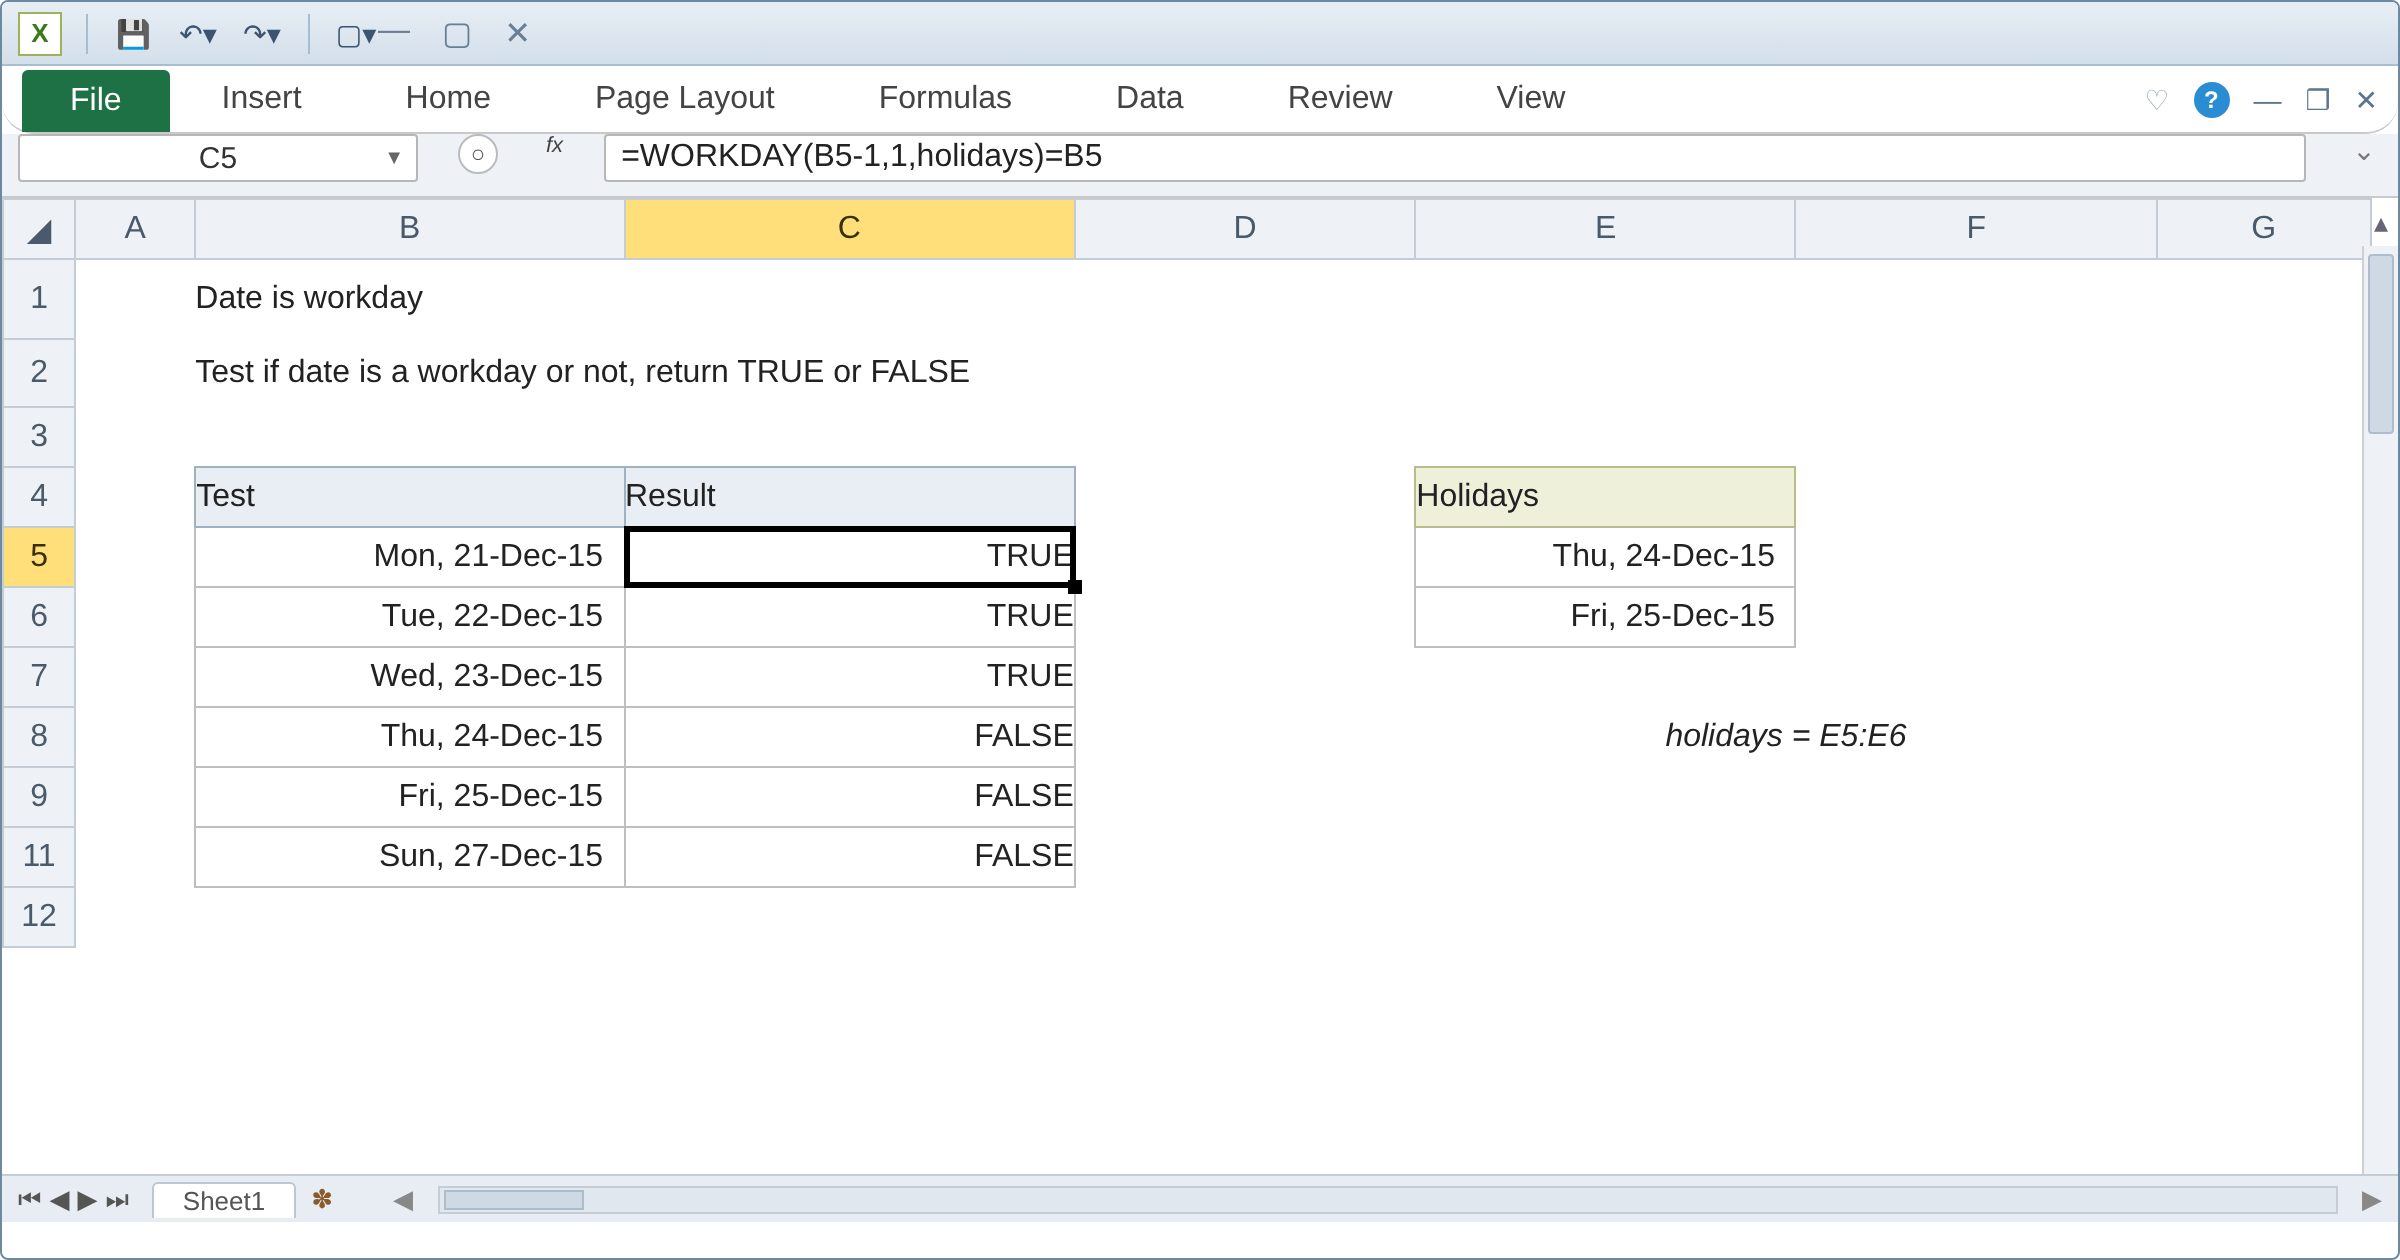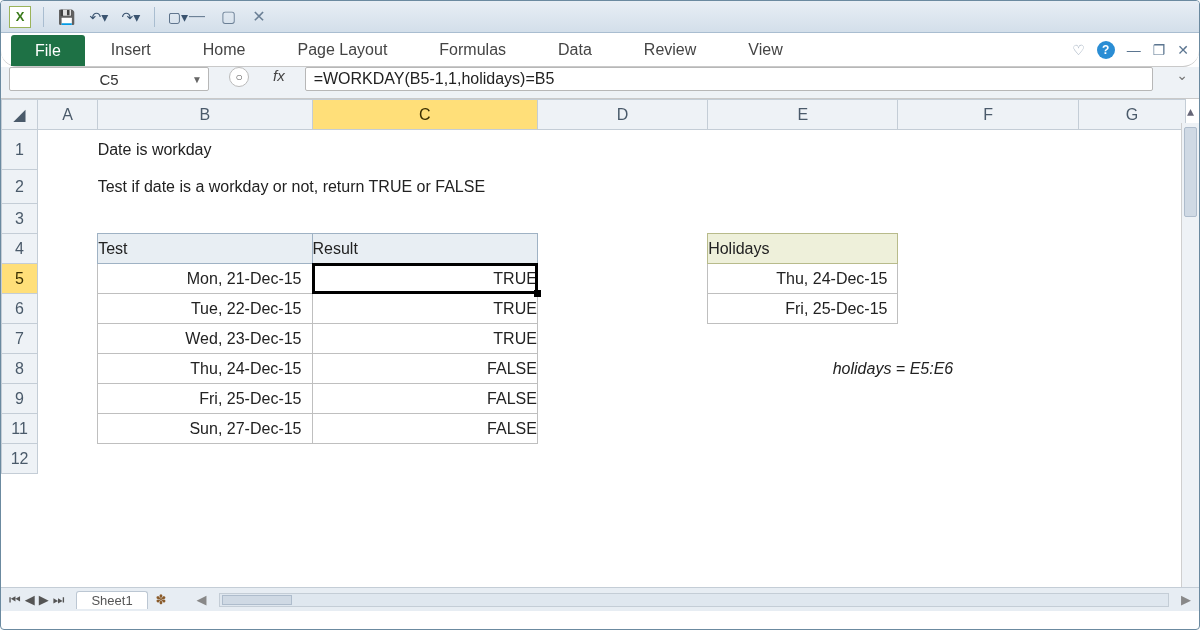--- a/index.html
+++ b/index.html
@@ -67,21 +67,21 @@
     display:flex;align-items:flex-start;
     padding: 0 8px;
     gap:20px;
   }
   .name-box {
     width:200px; height:24px; background:#fff;border:1px solid #b7b7b7;border-radius:2px;
     display:flex;align-items:center;justify-content:center;color:#333;font-size:15px;position:relative;
   }
   .name-box .dd { position:absolute;right:6px;color:#666;font-size:10px; }
   .fx-circle{width:20px;height:20px;border:1px solid #bbb;border-radius:10px;display:flex;align-items:center;justify-content:center;font-style:italic;color:#555;font-size:12px;background:#fff;}
-  .fx-label{font-style:italic;color:#444;font-size:15px;margin-left:4px;}
+  .fx-label{font-style:italic;color:#444;font-size:11px;margin-left:4px;}
   .formula-input{flex:1;height:24px;background:#fff;border:1px solid #b7b7b7;border-radius:2px;padding:0 8px;display:flex;align-items:center;color:#222;font-size:16px;}
   .formula-expand{width:18px;color:#777;text-align:center;cursor:pointer;}
   
   .grid-wrap{position:relative;height:488px;overflow:hidden;background:#fff;}
   table.sheet{border-collapse:collapse;table-layout:fixed;width:1185px;}
   table.sheet th, table.sheet td{
     border:1px solid #d8d8d8;
     height:30px;
     font-size:16px;
     color:#222;

